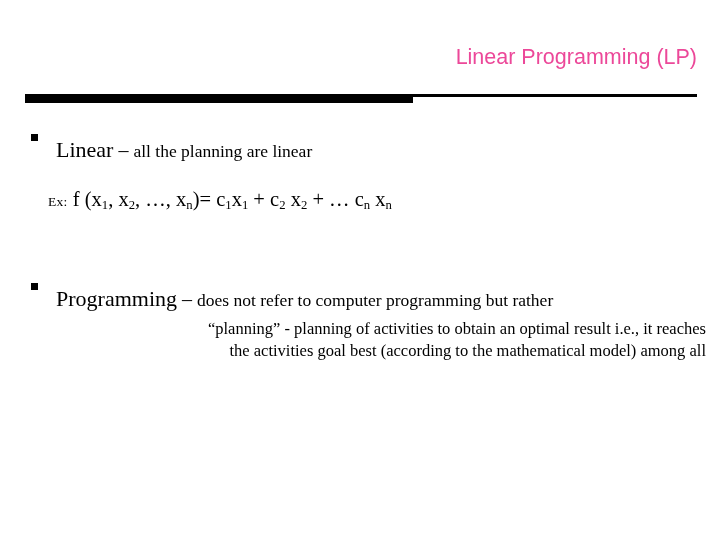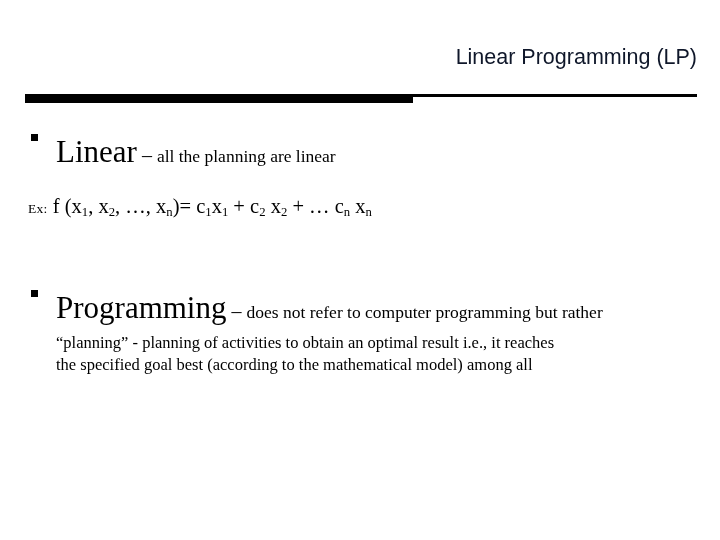--- a/index.html
+++ b/index.html
@@ -25,21 +25,21 @@
   .slide-title {
     position: absolute;
     left: 24px;
     top: 44px;
     width: 673px;
     text-align: right;
     font-family: "Liberation Sans", "DejaVu Sans", sans-serif;
     font-size: 21.5px;
     line-height: 26px;
     letter-spacing: 0px;
-    color: #0f172a;
+    color: #ec4899;
     white-space: nowrap;
   }
 
   
   .divider {
     position: absolute;
     left: 0;
     top: 88px;
     width: 720px;
     height: 16px;
@@ -82,66 +82,66 @@
     background: #000000;
     line-height: 0;
     font-size: 0;
   }
   .bullet-head {
     font-size: 25px;
     line-height: 1.18;
     white-space: nowrap;
   }
   .bullet-head .lead {
-    font-size: 31px;
+    font-size: 22px;
   }
   .bullet-head .dash {
     font-size: 20px;
   }
   .bullet-head .tail {
     font-size: 17.5px;
   }
 
   .bullet-1 {
     margin-top: 30px;
   }
   .bullet-2 {
     margin-top: 72px;
   }
 
   
   .example-line {
     position: relative;
     margin-top: 24px;
-    padding-left: 28px;
+    padding-left: 48px;
     font-size: 20.5px;
     line-height: 1.15;
     white-space: nowrap;
   }
   .example-line .ex-label {
     font-size: 13.5px;
     letter-spacing: 0.3px;
   }
   .example-line .formula {
     font-size: 20.5px;
   }
   .example-line sub {
     font-size: 0.62em;
     vertical-align: -0.26em;
     line-height: 0;
   }
 
   
   .para {
     margin-top: 5px;
-    margin-left: 56px;
+    margin-left: 88px;
     width: 618px;
     font-size: 16.5px;
     line-height: 22px;
-    text-align: left;
+    text-align: right;
   }
   .para .pline {
     display: block;
     white-space: nowrap;
   }
 </style>
 </head>
 <body>
 
 <div class="slide">
@@ -169,17 +169,17 @@
 
     <div class="bullet-row bullet-2">
       <span class="bullet-mark"></span>
       <div class="bullet-head">
         <span class="lead">Programming</span><span class="dash"> – </span><span class="tail">does not refer to computer programming but rather</span>
       </div>
     </div>
 
     <div class="para">
       <span class="pline">“planning” - planning of activities to obtain an optimal result i.e., it reaches</span>
-      <span class="pline">the specified goal best (according to the mathematical model) among all</span>
+      <span class="pline">the activities goal best (according to the mathematical model) among all</span>
     </div>
 
   </div>
 </div>
 
 </body></html>

